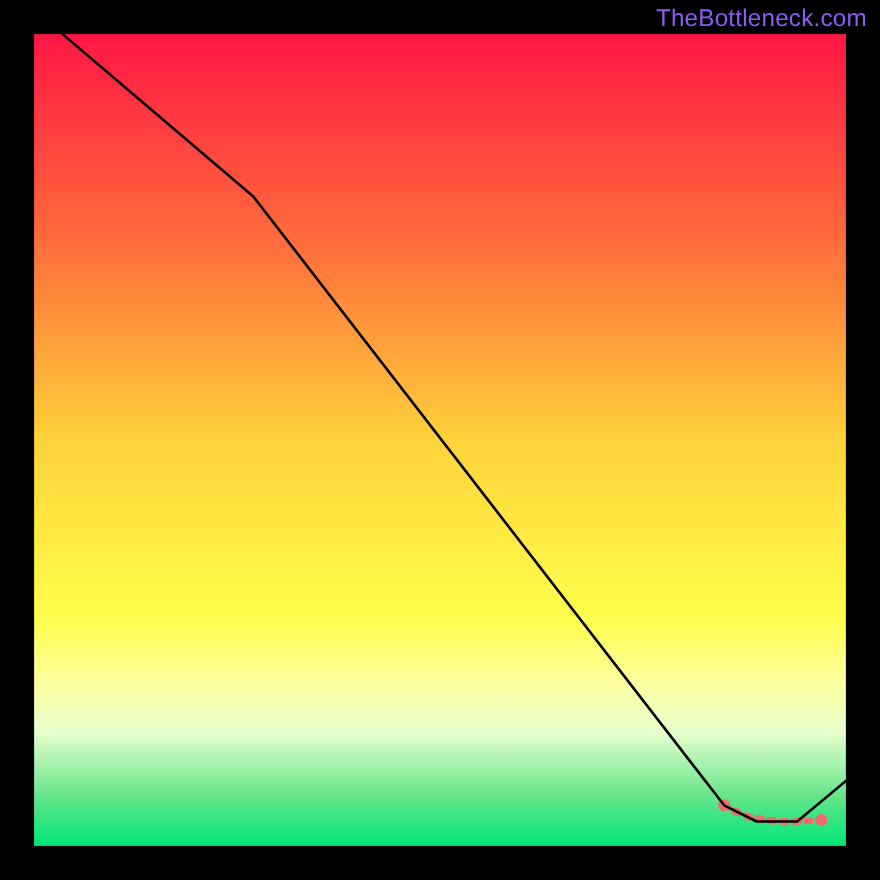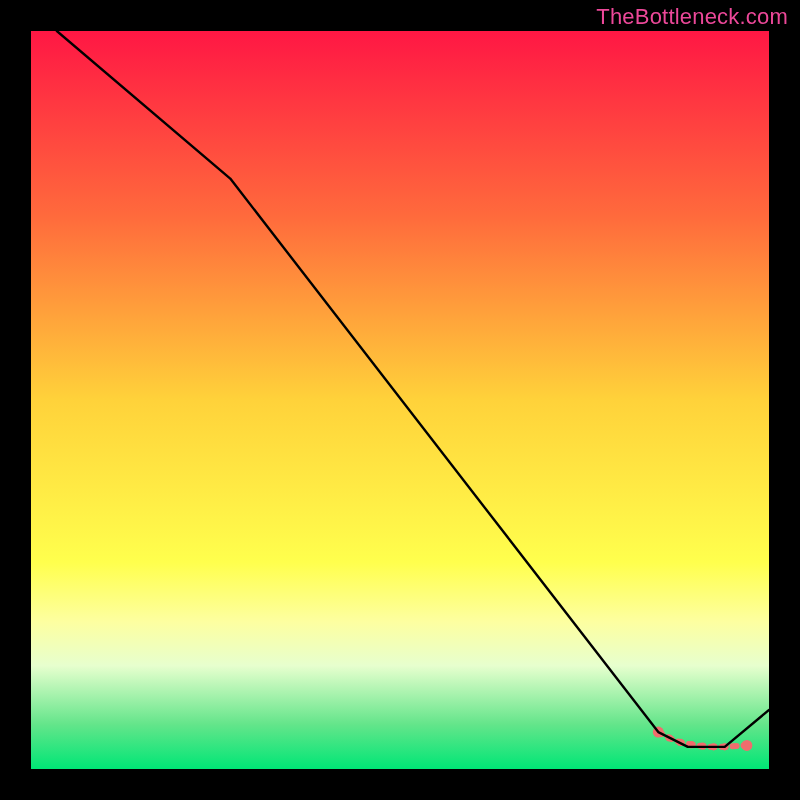--- a/index.html
+++ b/index.html
@@ -14,21 +14,21 @@
   .outer {
     width: 800px;
     height: 800px;
     background: #000000;
     position: relative;
   }
   .watermark {
     position: absolute;
     top: 4px;
     right: 12px;
-    color: #ec4899;
+    color: #8b5cf6;
     font-size: 22px;
     font-weight: 400;
     letter-spacing: 0.2px;
     z-index: 10;
   }
   .plot {
     position: absolute;
     left: 31px;
     top: 31px;
     width: 738px;

